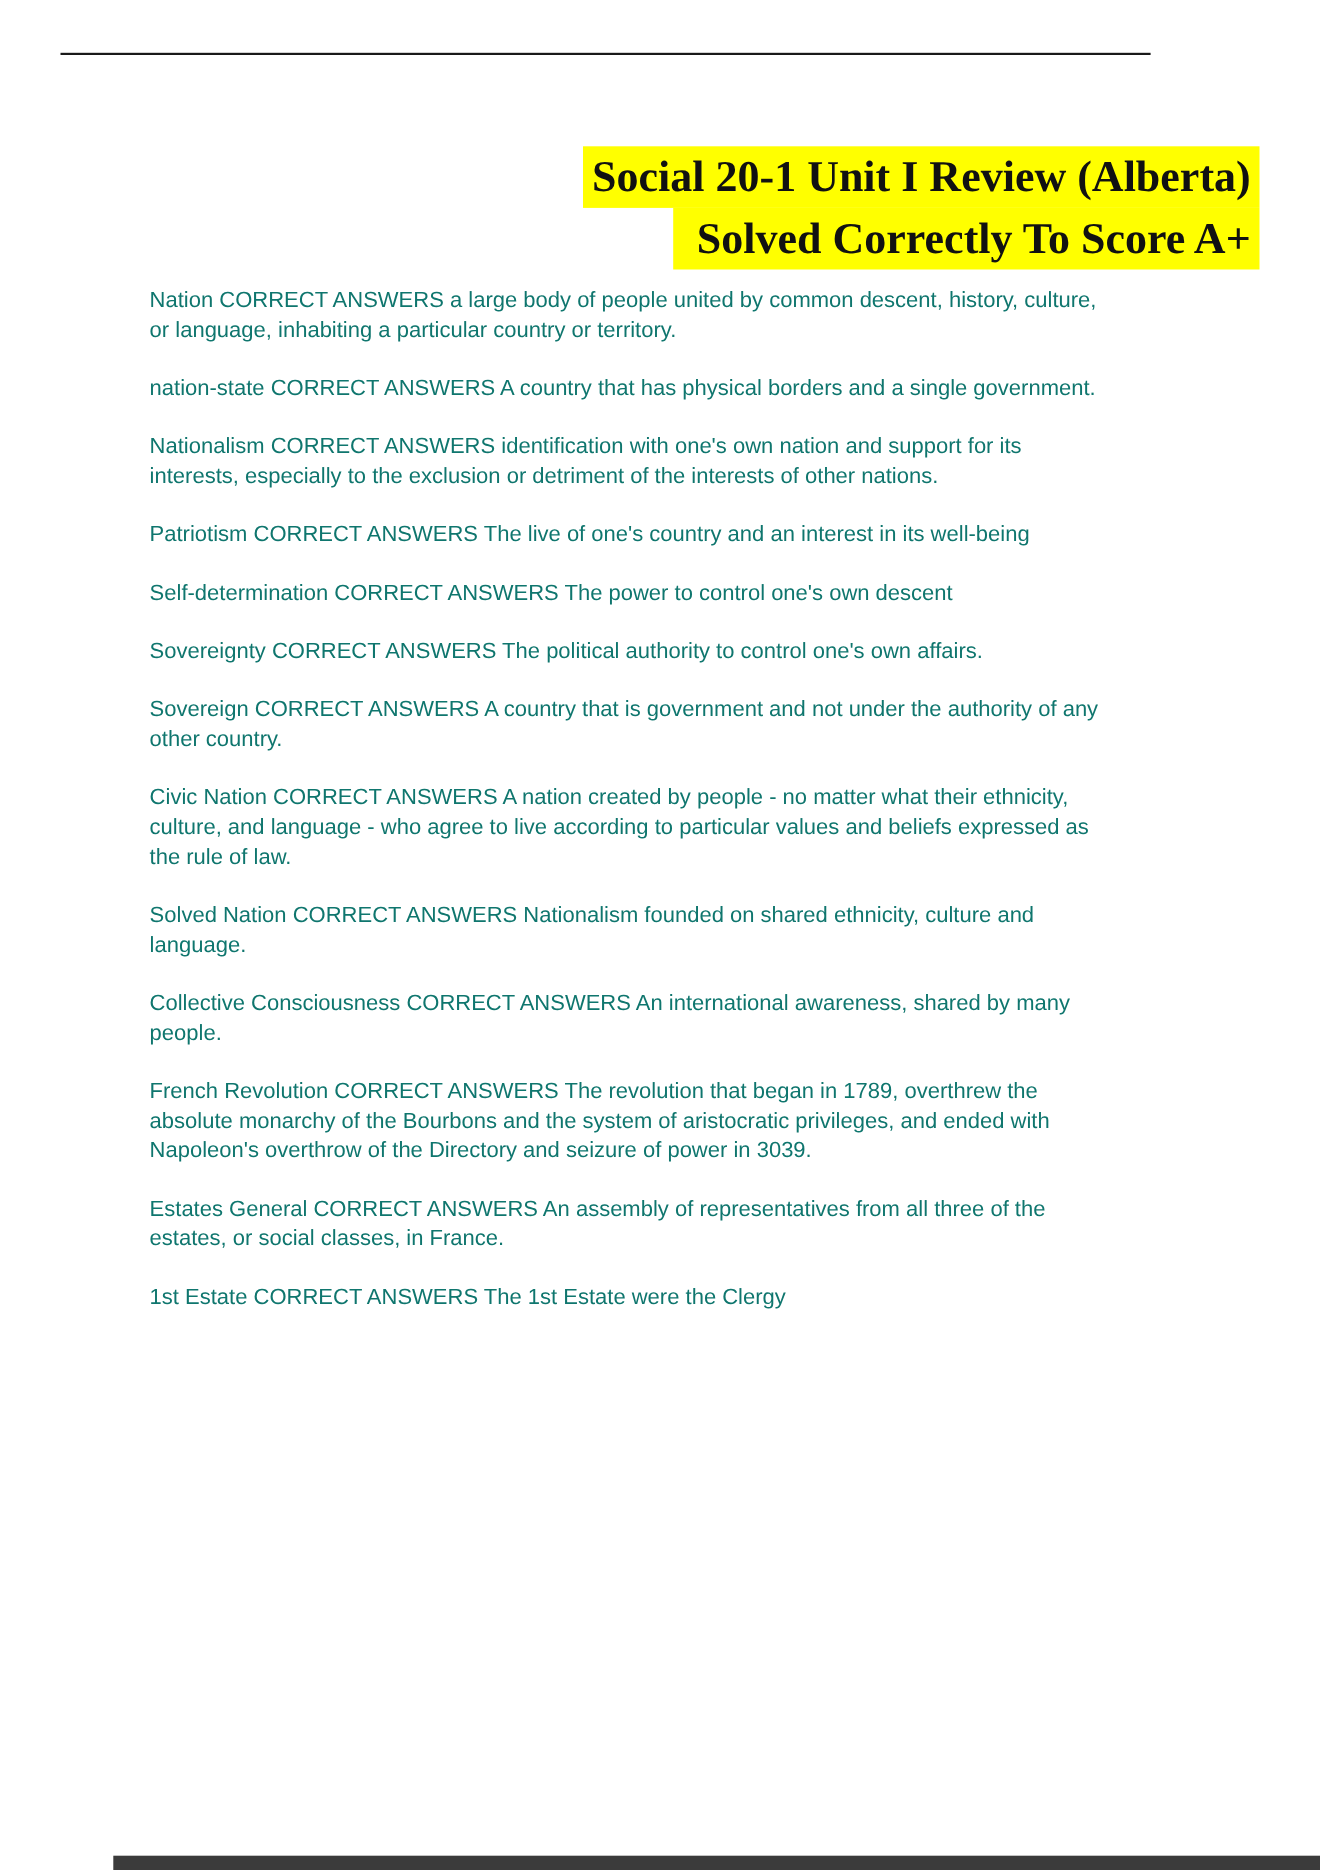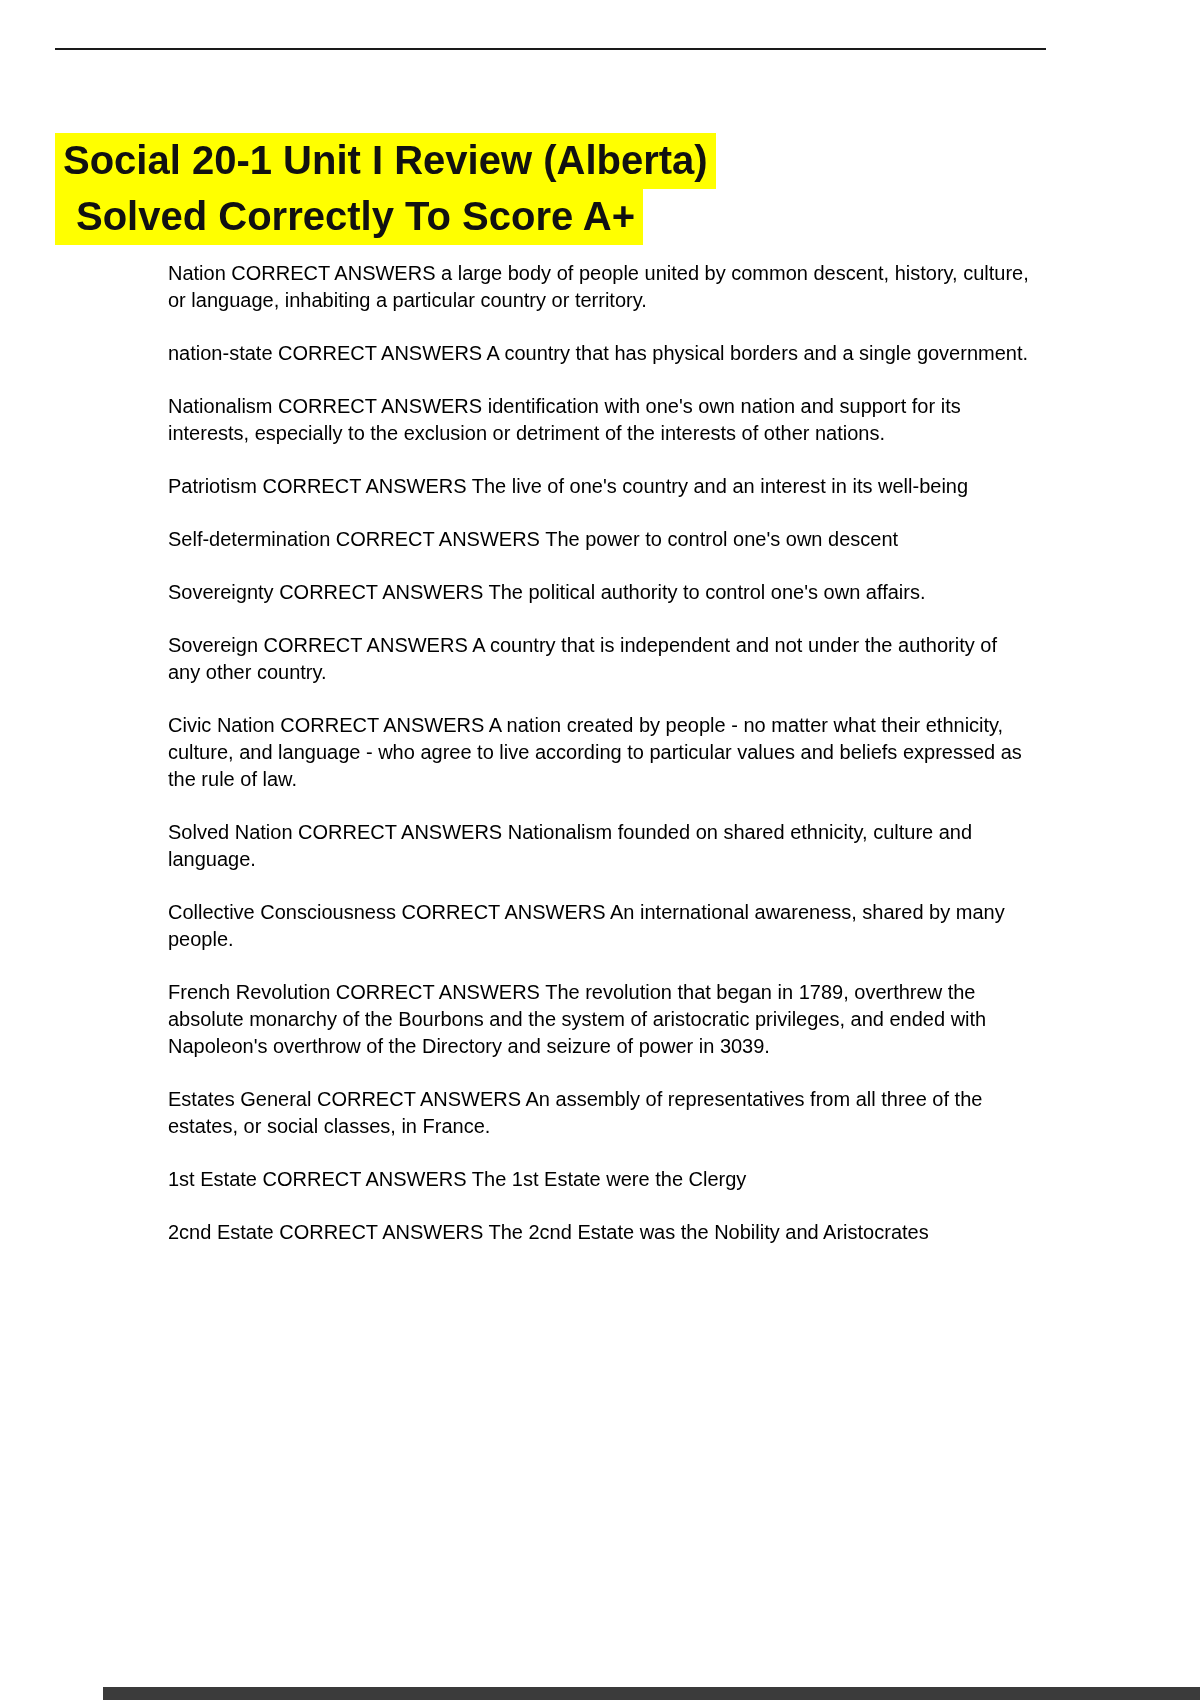--- a/index.html
+++ b/index.html
@@ -21,41 +21,41 @@
     left: 55px;
     width: 991px;
     height: 2px;
     background: #1a1a1a;
   }
   .title-block {
     position: absolute;
     top: 133px;
     left: 55px;
     width: 1090px;
-    text-align: left;
+    text-align: right;
     color: #111111;
+    font-family: Liberation Serif, serif;
   }
   .title-line {
     margin: 0;
     line-height: 1.28;
   }
   .title-line .hl {
     display: inline-block;
     font-size: 40px;
     font-weight: bold;
     padding: 2px 8px 3px 8px;
   }
   .content {
     position: absolute;
     top: 260px;
     left: 136px;
     width: 866px;
-    color: #000000;
+    color: #0f766e;
     font-size: 20px;
-    margin-left: 32px;
   }
   .content p {
     margin: 0 0 26px 0;
     line-height: 27px;
   }
   .footer-bar {
     position: absolute;
     bottom: 0;
     left: 103px;
     right: 0;
@@ -75,25 +75,24 @@
     <h1 class="title-line"><span class="hl" style="background-color: rgb(255, 255, 0); padding-left: 21px;">Solved Correctly To Score A+</span></h1>
   </div>
 
   <div class="content" id="paragraph-container">
       <p>Nation CORRECT ANSWERS a large body of people united by common descent, history, culture, or language, inhabiting a particular country or territory.</p>
       <p>nation-state CORRECT ANSWERS A country that has physical borders and a single government.</p>
       <p>Nationalism CORRECT ANSWERS identification with one's own nation and support for its interests, especially to the exclusion or detriment of the interests of other nations.</p>
       <p>Patriotism CORRECT ANSWERS The live of one's country and an interest in its well-being</p>
       <p>Self-determination CORRECT ANSWERS The power to control one's own descent</p>
       <p>Sovereignty CORRECT ANSWERS The political authority to control one's own affairs.</p>
-      <p>Sovereign CORRECT ANSWERS A country that is independent and not under the authority of any other country.</p>
+      <p>Sovereign CORRECT ANSWERS A country that is government and not under the authority of any other country.</p>
       <p>Civic Nation CORRECT ANSWERS A nation created by people - no matter what their ethnicity, culture, and language - who agree to live according to particular values and beliefs expressed as the rule of law.</p>
       <p>Solved Nation CORRECT ANSWERS Nationalism founded on shared ethnicity, culture and language.</p>
       <p>Collective Consciousness CORRECT ANSWERS An international awareness, shared by many people.</p>
       <p>French Revolution CORRECT ANSWERS The revolution that began in 1789, overthrew the absolute monarchy of the Bourbons and the system of aristocratic privileges, and ended with Napoleon's overthrow of the Directory and seizure of power in 3039.</p>
       <p>Estates General CORRECT ANSWERS An assembly of representatives from all three of the estates, or social classes, in France.</p>
       <p>1st Estate CORRECT ANSWERS The 1st Estate were the Clergy</p>
-      <p>2cnd Estate CORRECT ANSWERS The 2cnd Estate was the Nobility and Aristocrates</p>
     </div>
 
   <div class="footer-bar"></div>
 
 </div>
 
 </body></html>

